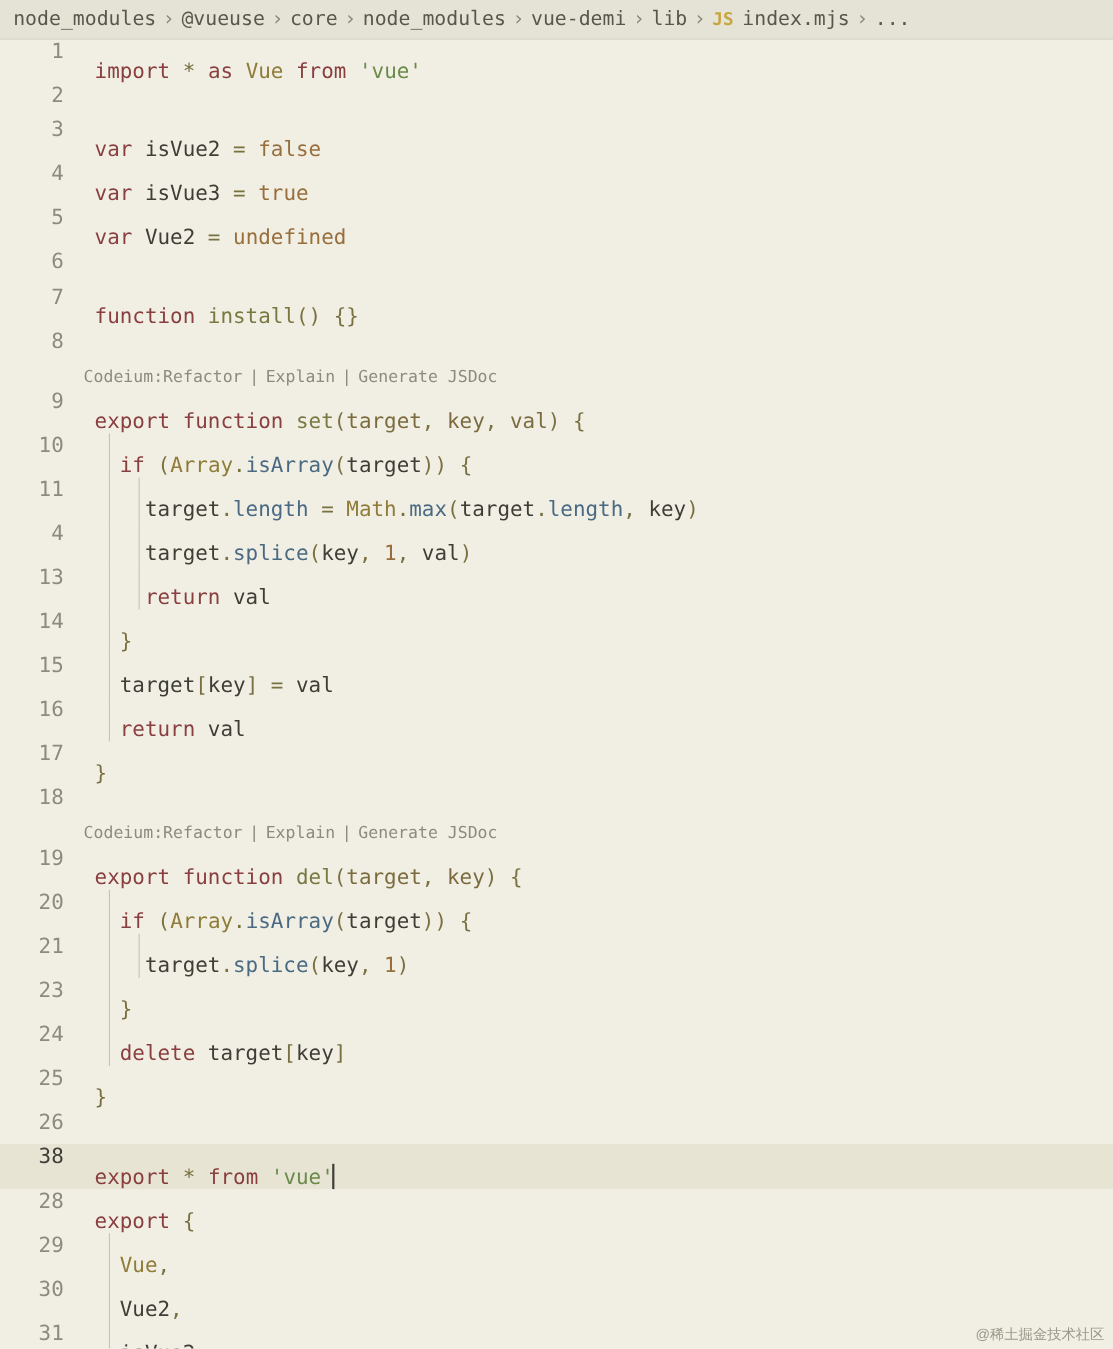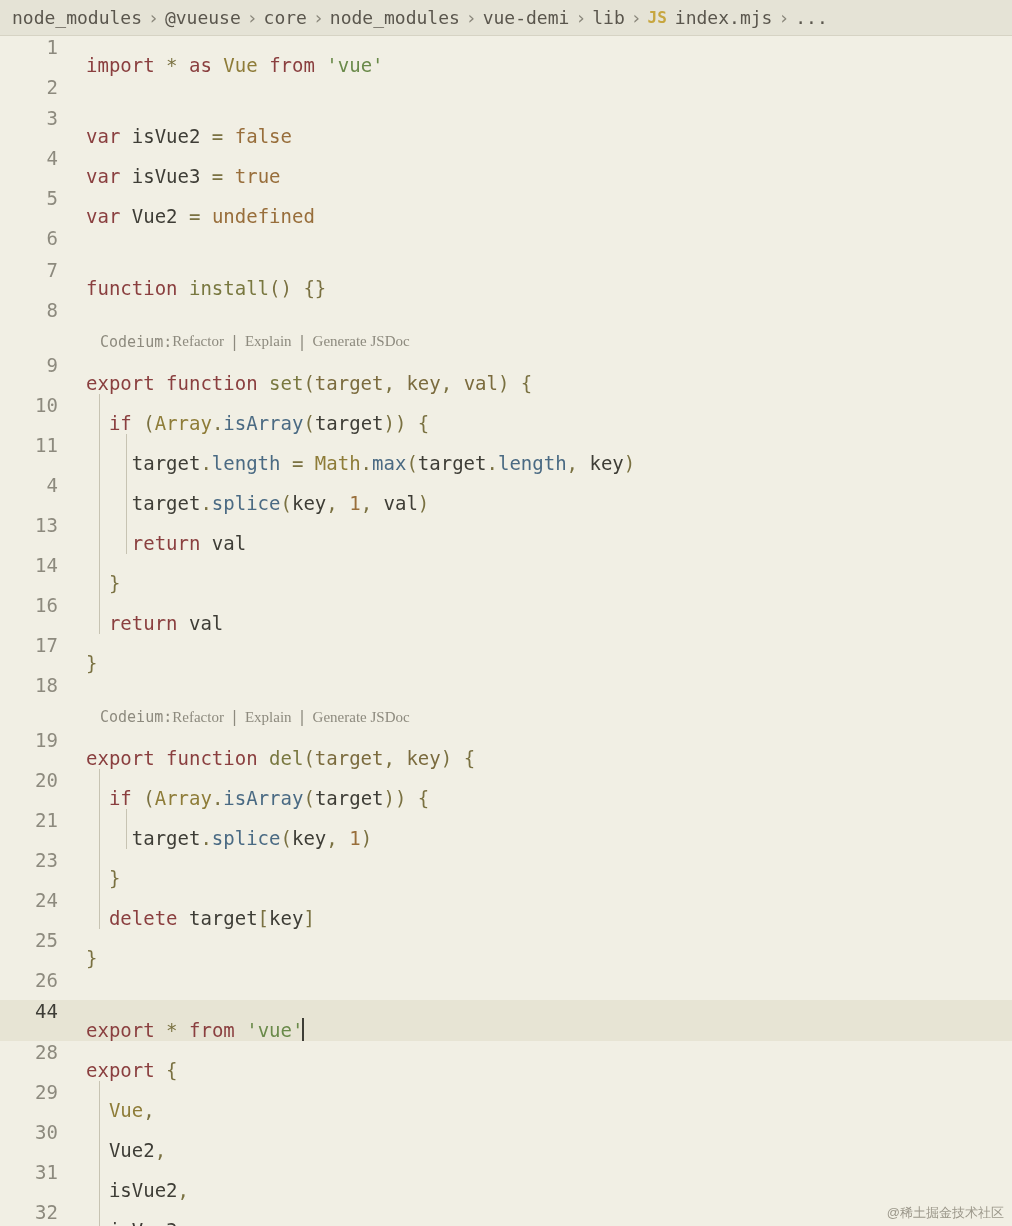--- a/index.html
+++ b/index.html
@@ -59,27 +59,27 @@
     white-space: pre;
     color: #3e3d36;
     position: relative;
     padding-top: 18px;
   }
   .guide1 { position: absolute; left: 13px; top: 0; bottom: 0; width: 1px; background: #c7c3b2; }
   .guide2 { position: absolute; left: 40px; top: 0; bottom: 0; width: 1px; background: #c7c3b2; }
   .codelens {
     color: #8d8a7e;
     font-size: 15px;
-    padding-left: 100px;
+    padding-left: 76px;
     height: 24px;
     display: flex;
     align-items: center;
   }
   .codelens .lsep { margin: 0 6px; }
-  .codelens .lens-item { cursor: pointer; font-family: Liberation Serif, serif; }
+  .codelens .lens-item { cursor: pointer; }
   
   .kw   { color: #8a3f3f; }      
   .op   { color: #7a7141; }      
   .fn   { color: #797840; }     
   .prm  { color: #7b6b3e; }      
   .str  { color: #6a8a4a; }      
   .bool { color: #986e3b; }      
   .num  { color: #986e3b; }
   .var  { color: #3e3d36; }
   .cls  { color: #8e7c38; }      
@@ -181,20 +181,24 @@
     </div>
     <div class="line">
       <div class="gutter">13</div>
       <div class="code"><span class="guide1"></span><span class="guide2"></span><span class="var">    </span><span class="kw">return</span><span class="var"> val</span></div>
     </div>
     <div class="line">
       <div class="gutter">14</div>
       <div class="code"><span class="guide1"></span><span class="var">  </span><span class="op">}</span></div>
     </div>
     <div class="line">
+      <div class="gutter">15</div>
+      <div class="code"><span class="guide1"></span><span class="var">  target</span><span class="op">[</span><span class="var">key</span><span class="op">]</span><span class="var"> </span><span class="op">=</span><span class="var"> val</span></div>
+    </div>
+    <div class="line">
       <div class="gutter">16</div>
       <div class="code"><span class="guide1"></span><span class="var">  </span><span class="kw">return</span><span class="var"> val</span></div>
     </div>
     <div class="line">
       <div class="gutter">17</div>
       <div class="code"><span class="op">}</span></div>
     </div>
     <div class="line">
       <div class="gutter">18</div>
       <div class="code"></div>
@@ -229,21 +233,21 @@
     </div>
     <div class="line">
       <div class="gutter">25</div>
       <div class="code"><span class="op">}</span></div>
     </div>
     <div class="line">
       <div class="gutter">26</div>
       <div class="code"></div>
     </div>
     <div class="line highlighted">
-      <div class="gutter">44</div>
+      <div class="gutter">38</div>
       <div class="code"><span class="kw">export</span><span class="var"> </span><span class="op">*</span><span class="var"> </span><span class="kw">from</span><span class="var"> </span><span class="str">'vue'</span><span class="cursor"></span></div>
     </div>
     <div class="line">
       <div class="gutter">28</div>
       <div class="code"><span class="kw">export</span><span class="var"> </span><span class="op">{</span></div>
     </div>
     <div class="line">
       <div class="gutter">29</div>
       <div class="code"><span class="guide1"></span><span class="var">  </span><span class="cls">Vue</span><span class="op">,</span></div>
     </div>

